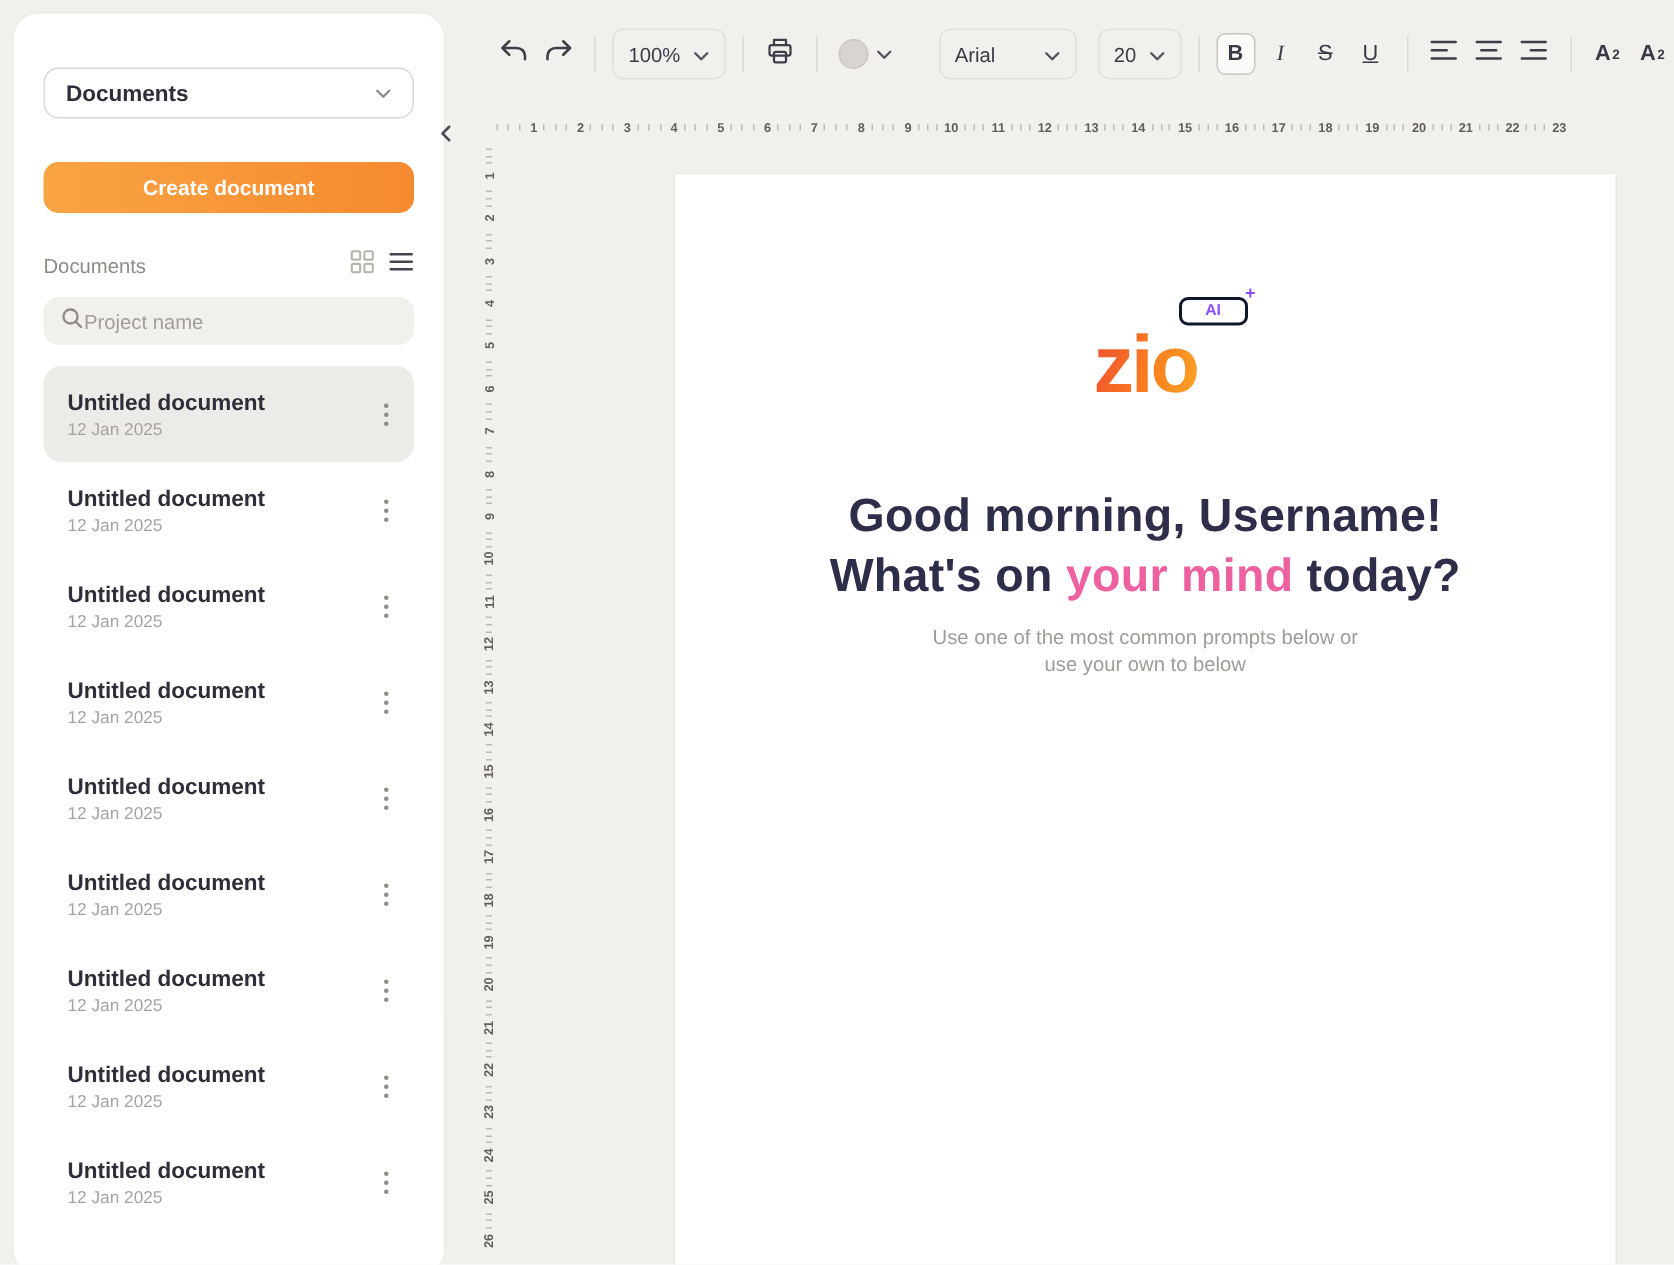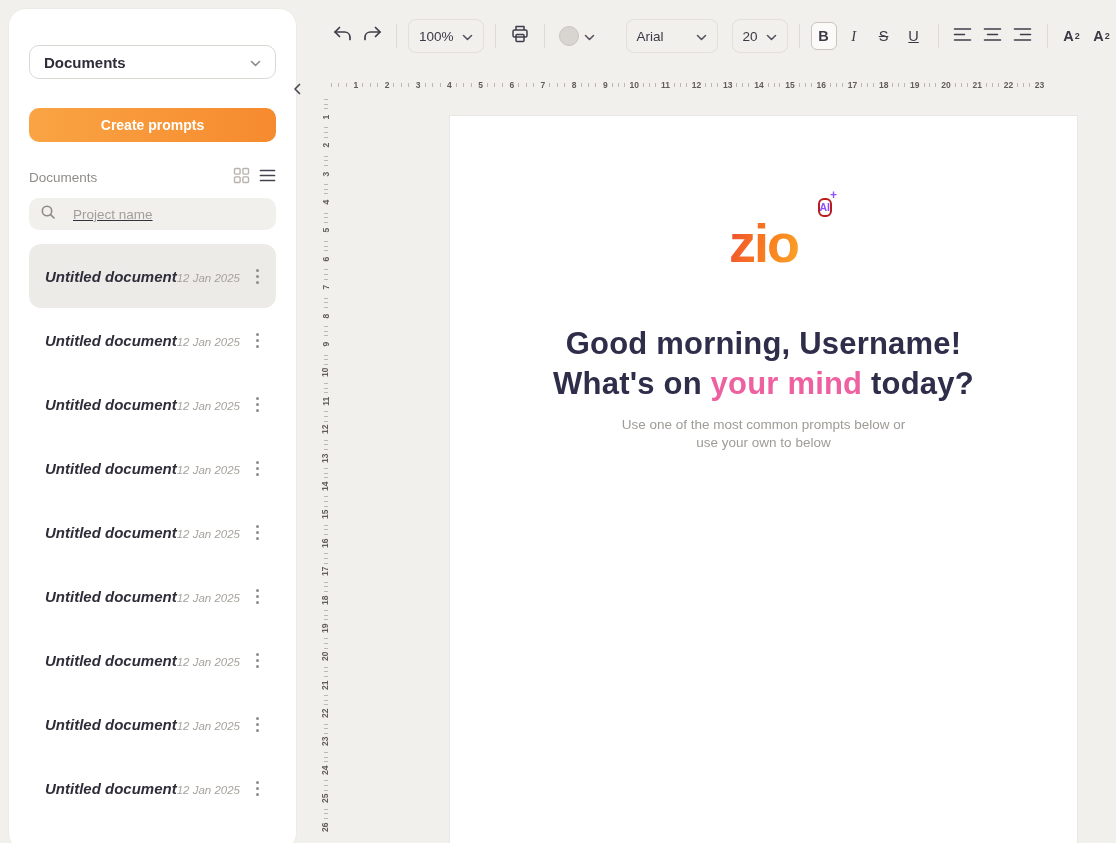--- a/index.html
+++ b/index.html
@@ -12,29 +12,29 @@
   .ws-select { height:34px; border:1px solid #dbd8d4; border-radius:10px; display:flex; align-items:center;
                justify-content:space-between; padding:0 14px; cursor:pointer; background:#fff; }
   .ws-select .lbl { font-size:15px; font-weight:700; color:#2e2d3a; }
   .create-btn { margin-top:29px; width:100%; height:34px; border:none; border-radius:10px;
                 background:linear-gradient(90deg,#F9A444,#F68A2E); color:#fff; font-size:14px; font-weight:700;
                 font-family:inherit; cursor:pointer; }
   .section-row { margin-top:26px; display:flex; align-items:center; justify-content:space-between; height:18px; }
   .section-row .lbl { font-size:13.5px; color:#8f8c88; }
   .view-icons { display:flex; gap:9px; align-items:center; }
   .search { margin-top:12px; height:32px; background:#f2f0ed; border-radius:10px; display:flex; align-items:center;
-            padding:0 11px; gap:17px;text-decoration:underline; }
+            padding:0 11px; gap:0; }
   .search input { border:none; outline:none; background:transparent; font-size:13.5px; color:#5a5751; width:100%;
                   font-family:inherit; }
   .search input::placeholder { color:#a29e99; }
   .doc-list { margin-top:14px; }
   .doc-item { height:64px; border-radius:12px; display:flex; align-items:center; justify-content:space-between;
               padding:0 10px 0 16px; cursor:pointer; }
   .doc-item.active { background:#edebe7; }
-  .doc-meta { display:flex; flex-direction:row; justify-content:center;font-style:italic; }
+  .doc-meta { display:flex; flex-direction:column; justify-content:center; }
   .doc-item .title { font-size:15px; font-weight:600; color:#2e2d3a; }
   .doc-item .date { font-size:11.5px; color:#a7a39e; margin-top:4px; }
   .kebab { display:flex; flex-direction:column; align-items:center; padding:5px 7px; cursor:pointer; }
   .kebab i { width:3px; height:3px; border-radius:50%; background:#8f8c88; margin:1.5px 0; }
   .collapse-btn { position:absolute; left:288px; top:78px; width:18px; height:24px; display:flex; align-items:center;
                   justify-content:center; background:transparent; border:none; cursor:pointer; }
 
   
   .main { position:absolute; left:317px; top:0; right:0; bottom:0; overflow:hidden; }
   .toolbar { position:absolute; top:14px; left:10px; height:44px; display:flex; align-items:center; white-space:nowrap; }
@@ -65,41 +65,41 @@
   .ruler-v .rcell .tick { width:4px; height:1px; }
   .ruler-v .rcell .num { transform:rotate(-90deg); }
 
   
   .page { position:absolute; left:132px; top:115px; width:629px; height:1100px; background:#fff;
           border:1px solid #e9e7e3; text-align:center; padding-top:100px; }
   .logo-wrap { display:inline-block; position:relative; }
   .logo-text { font-size:54px; font-weight:800; letter-spacing:-2px; line-height:1; display:inline-block;
                background:linear-gradient(105deg,#F0512E 5%,#F97E1F 55%,#FBA427 100%);
                -webkit-background-clip:text; background-clip:text; color:transparent; }
-  .ai-badge { position:absolute; top:-18px; right:-34px; border:2px solid #b91c1c; border-radius:6px; color:#8A4FFF;
-              font-size:10.5px; font-weight:700; padding:1px 0; line-height:1.2; background:#fff; }
+  .ai-badge { position:absolute; top:-18px; right:-34px; border:2px solid #0f172a; border-radius:6px; color:#8A4FFF;
+              font-size:10.5px; font-weight:700; padding:1px 16px; line-height:1.2; background:#fff; }
   .ai-plus { position:absolute; top:-27px; right:-39px; color:#8A4FFF; font-size:12px; font-weight:700; line-height:1; }
   h1.greeting { margin-top:54px; font-size:31px; line-height:40px; font-weight:700; color:#2e2d4a; letter-spacing:0.2px; }
   .pink { color:#ee61a1; }
   .subtitle { margin-top:12px; font-size:13.5px; line-height:17.5px; color:#9f9b96; }
 </style>
 </head>
 <body>
 
 <aside class="sidebar">
   <div class="ws-select">
     <span class="lbl">Documents</span>
     <span>
       <svg width="11" height="7" viewBox="0 0 11 7" fill="none" stroke="#8f8c88" stroke-width="1.6" stroke-linecap="round" stroke-linejoin="round">
           <path d="M1.5 1.5 L5.5 5.5 L9.5 1.5"></path>
         </svg>
     </span>
   </div>
 
-  <button class="create-btn">Create prompts</button>
+  <button class="create-btn">Create document</button>
 
   <div class="section-row">
     <span class="lbl">Documents</span>
     <span class="view-icons">
       <span>
         <svg width="17" height="17" viewBox="0 0 17 17" fill="none" stroke="#b7b3ad" stroke-width="1.4">
             <rect x="1.5" y="1.5" width="5.6" height="5.6" rx="1"></rect>
             <rect x="9.9" y="1.5" width="5.6" height="5.6" rx="1"></rect>
             <rect x="1.5" y="9.9" width="5.6" height="5.6" rx="1"></rect>
             <rect x="9.9" y="9.9" width="5.6" height="5.6" rx="1"></rect>

